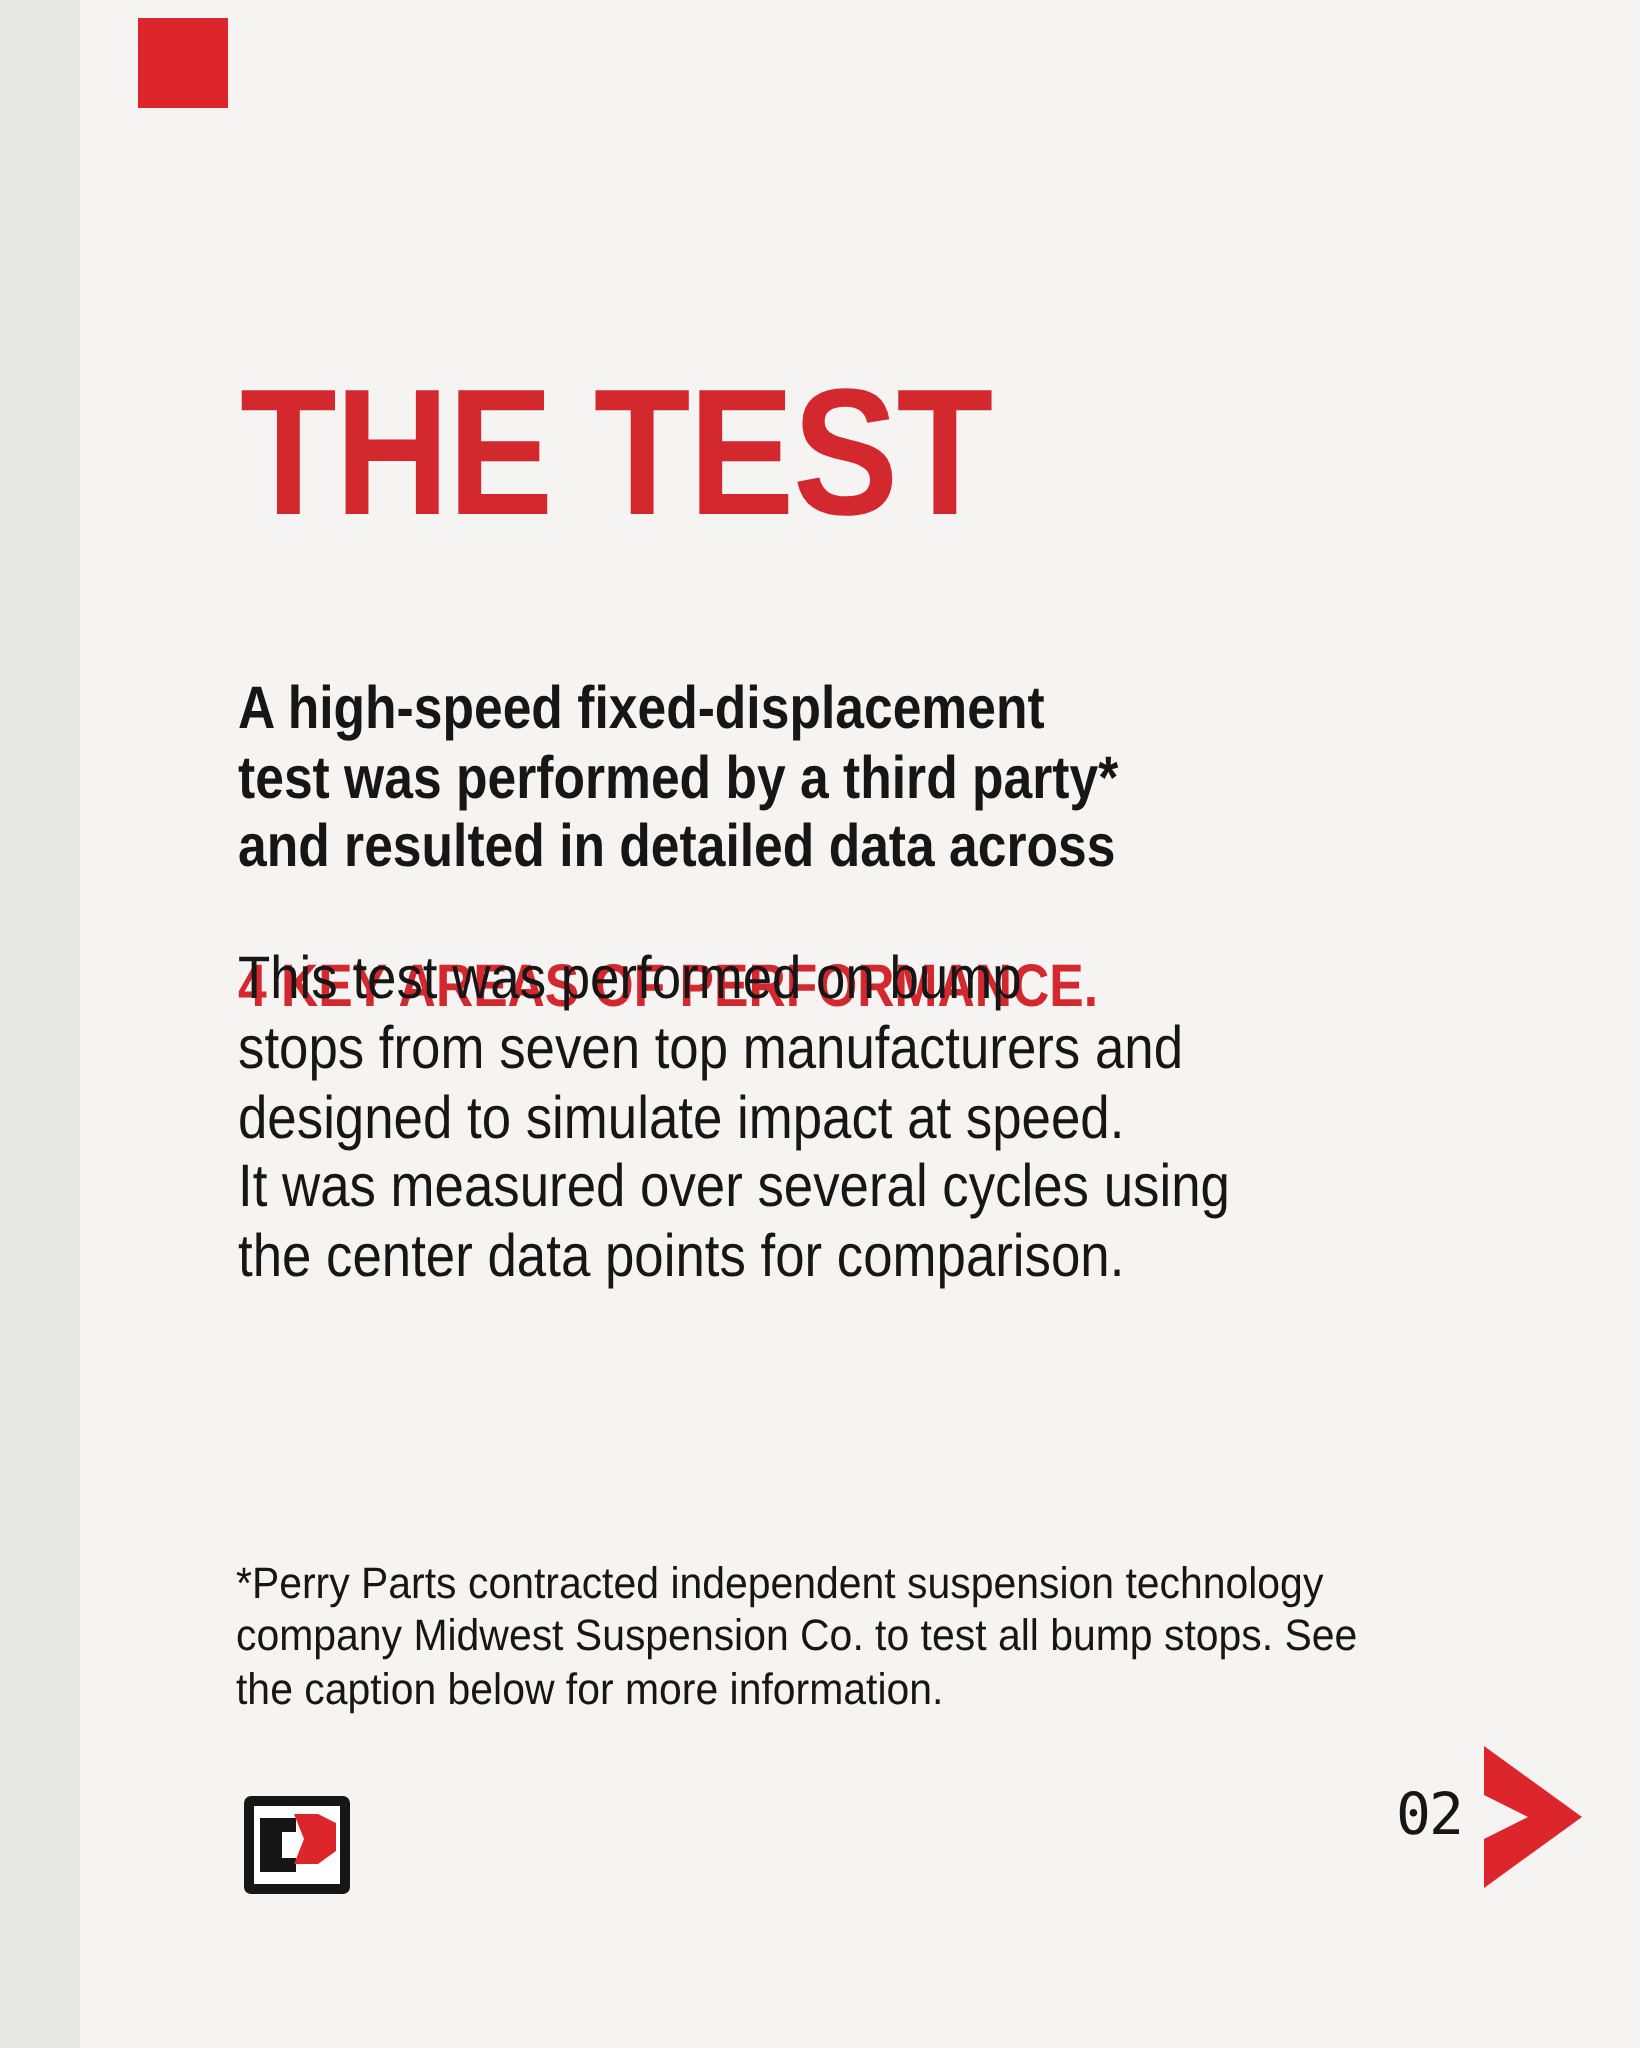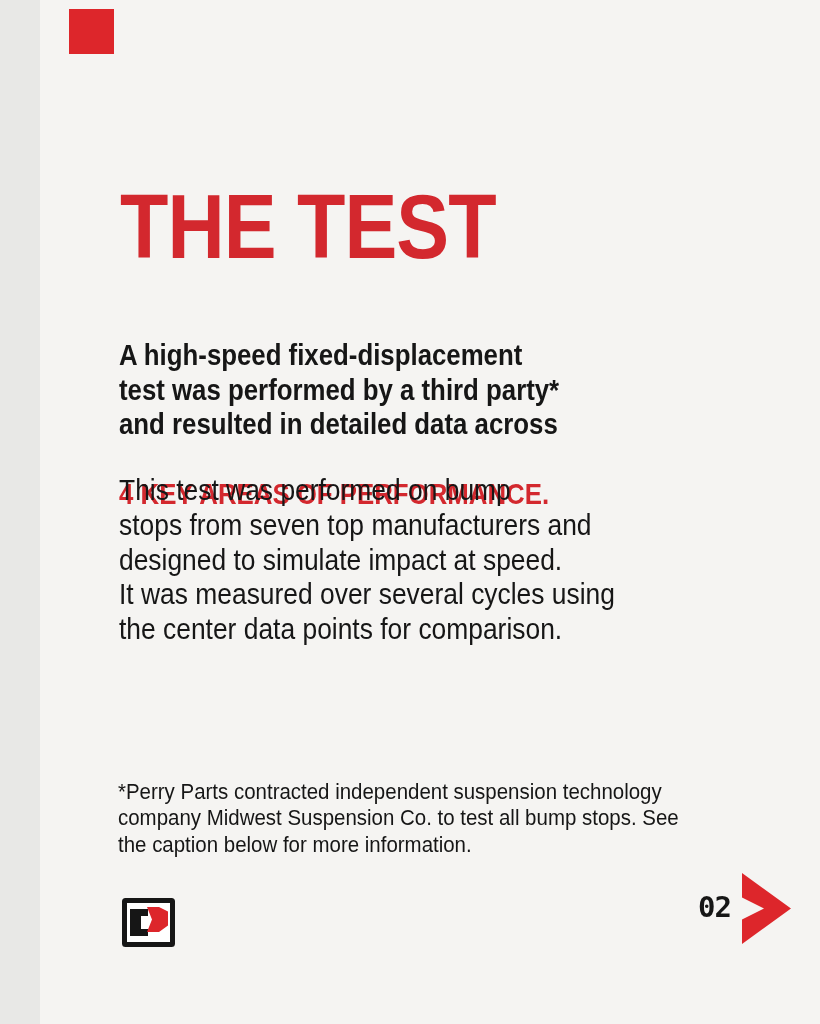--- a/index.html
+++ b/index.html
@@ -89,21 +89,21 @@
     width: 53px;
     height: 49px;
   }
   .page-num {
     position: absolute;
     left: 658px;
     top: 893px;
     font-family: "DejaVu Sans Mono", monospace;
     font-size: 29px;
     line-height: 29px;
-    font-weight: 700;
+    font-weight: 400;
     letter-spacing: -1px;
     color: var(--text-black);
   }
   .chevron {
     position: absolute;
     left: 702px;
     top: 873px;
     width: 49px;
     height: 71px;
     cursor: pointer;

